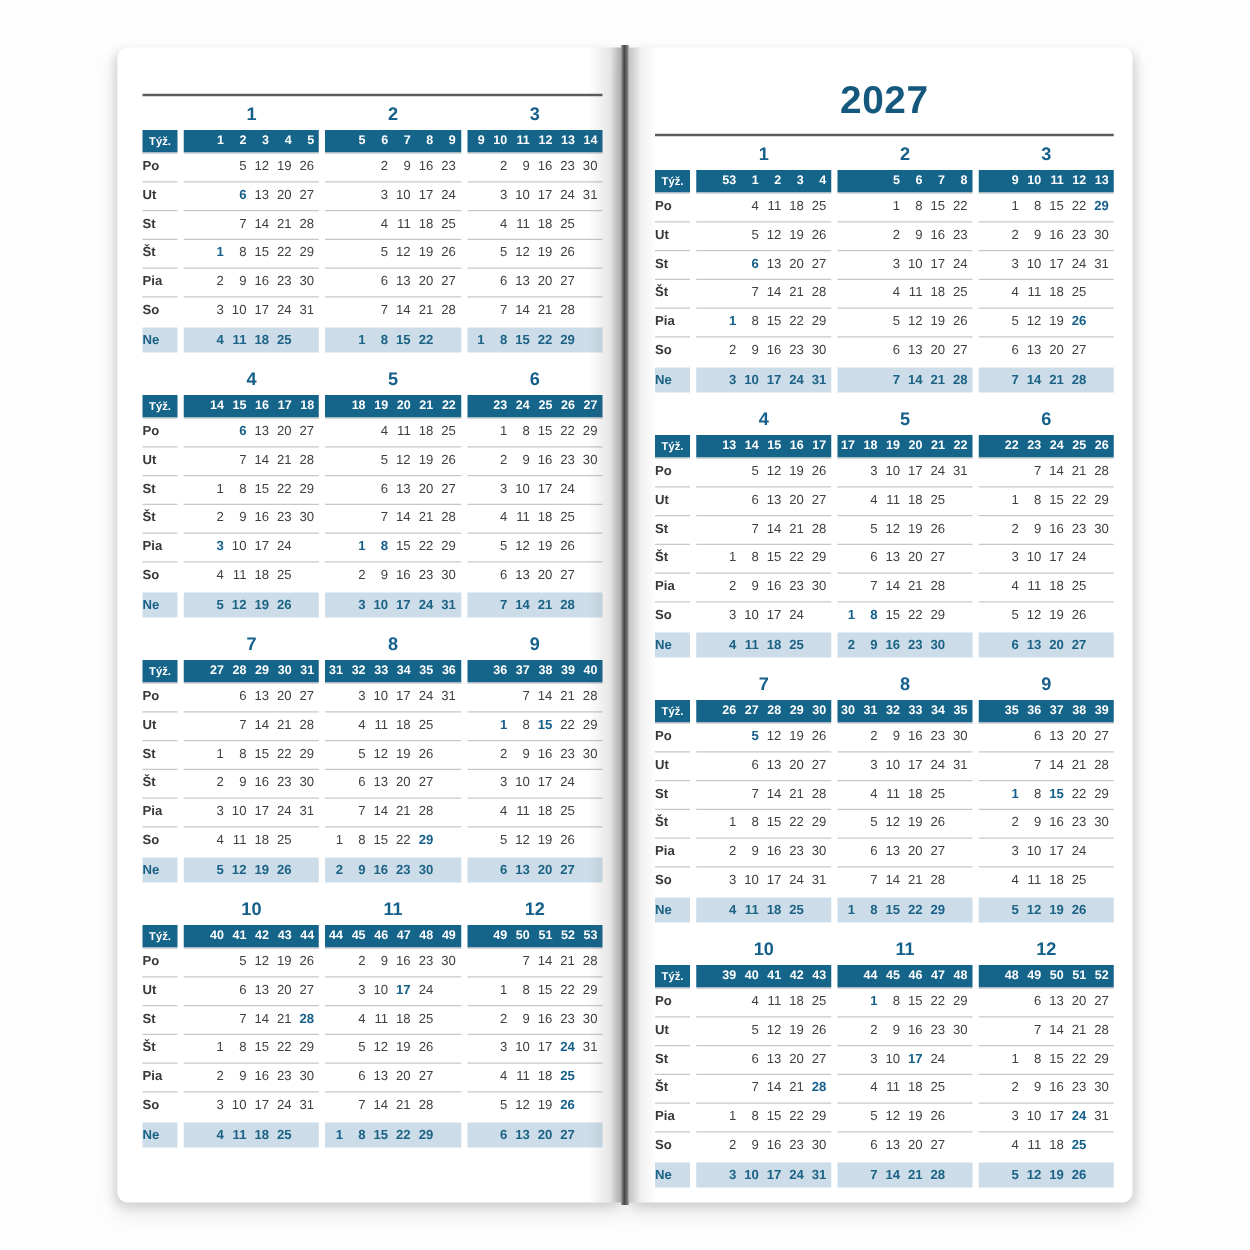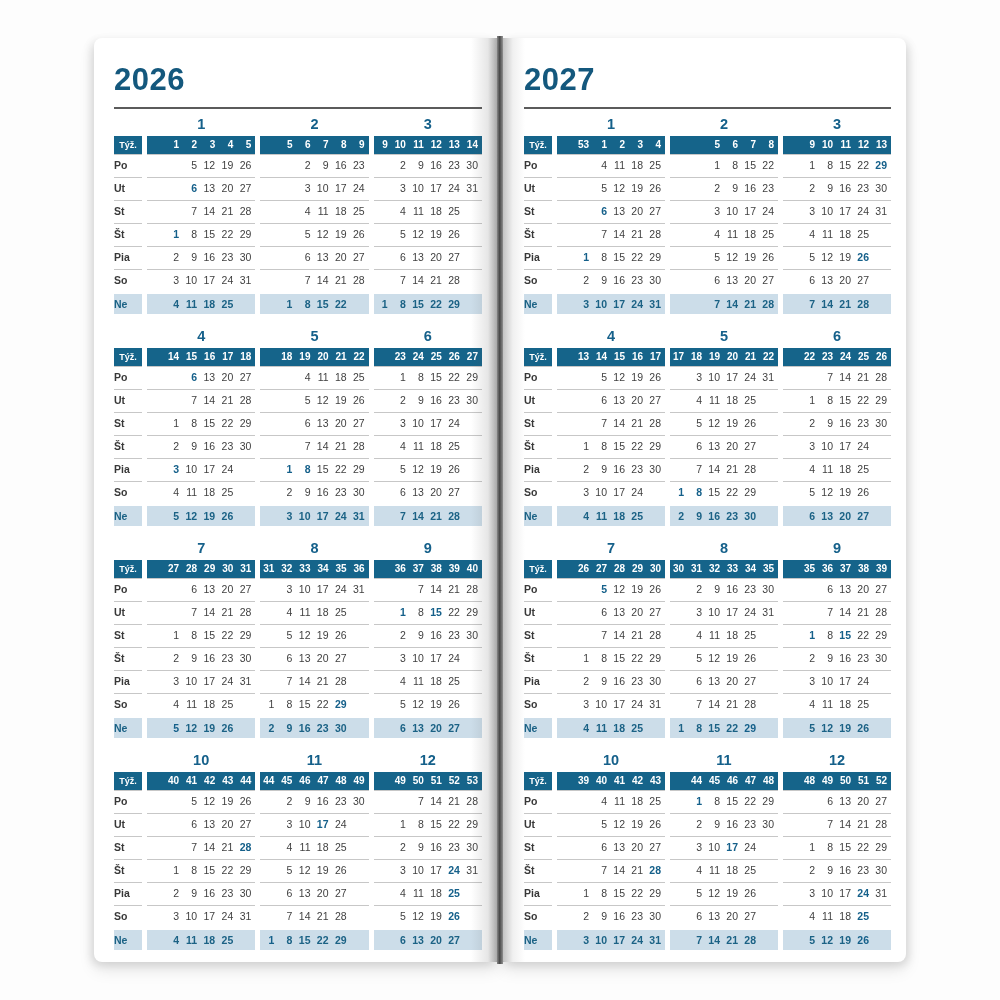--- a/index.html
+++ b/index.html
@@ -13,21 +13,21 @@
   .page.left::after{content:"";position:absolute;top:0;right:0;width:26px;height:100%;
     background:linear-gradient(to right,rgba(90,90,90,0),rgba(80,80,80,.14) 65%,rgba(40,40,40,.38));pointer-events:none;}
   .page.right::before{content:"";position:absolute;top:0;left:0;width:22px;height:100%;
     background:linear-gradient(to left,rgba(110,110,110,0),rgba(110,110,110,.10) 55%,rgba(55,55,55,.30));pointer-events:none;}
   .spine{position:absolute;left:497px;top:36px;width:6px;height:928px;
     background:linear-gradient(to right,#8a8a8a,#4a4a4a 45%,#9a9a9a);filter:blur(.6px);}
   .content{position:relative;padding:26px 15px 0 20px;}
   .page.right .content{padding:26px 15px 0 21px;}
   .year{font-size:31px;font-weight:bold;letter-spacing:.5px;color:#14587d;line-height:32px;display:block;}
   .year.al-left{text-align:left;}
-  .year.al-right{text-align:left;}
+  .year.al-right{text-align:center;}
   .rule{border:0;border-top:2px solid #5b5b5b;margin:11px 0 7px 0;height:0;}
   .month-row{display:grid;grid-template-columns:28px 1fr 1fr 1fr;column-gap:5px;margin-bottom:14px;}
   .col-head{height:20px;}
   .m-head{height:20px;line-height:17px;text-align:center;font-size:14.5px;font-weight:bold;color:#15608a;}
   .band{height:18px;line-height:18px;background:#15648a;display:grid;grid-template-columns:repeat(6,1fr);}
   .band-label{height:18px;line-height:18px;background:#15648a;color:#fff;
     font-size:9px;font-weight:bold;text-align:center;}
   .wk{color:#ffffff;font-size:10px;font-weight:bold;text-align:right;padding-right:4px;}
   .drow{height:22px;line-height:21px;display:grid;grid-template-columns:repeat(6,1fr);border-top:1px solid #c7c7c7;}
   .lbl{height:22px;line-height:21px;font-size:10.5px;font-weight:bold;color:#383838;border-top:1px solid #c7c7c7;}
@@ -36,21 +36,20 @@
   .dc{font-size:10.5px;color:#3f3f3f;text-align:right;padding-right:4px;}
   .dc.sun{color:#1b6285;font-weight:600;}
   .dc.hol{color:#15608a;font-weight:800;}
 </style>
 </head>
 <body>
 
 <div class="spread">
   <section class="page left">
     <div class="content">
-      <span class="year al-left">2026</span>
       <div class="rule"></div>
       <div class="months-host">
           <div class="month-row">
             <div class="col-head"></div>
             <div class="m-head">1</div>
             <div class="m-head">2</div>
             <div class="m-head">3</div>
             <div class="band-label">Týž.</div>
             <div class="band">
               <div class="wk" style="grid-column: 2;">1</div>

